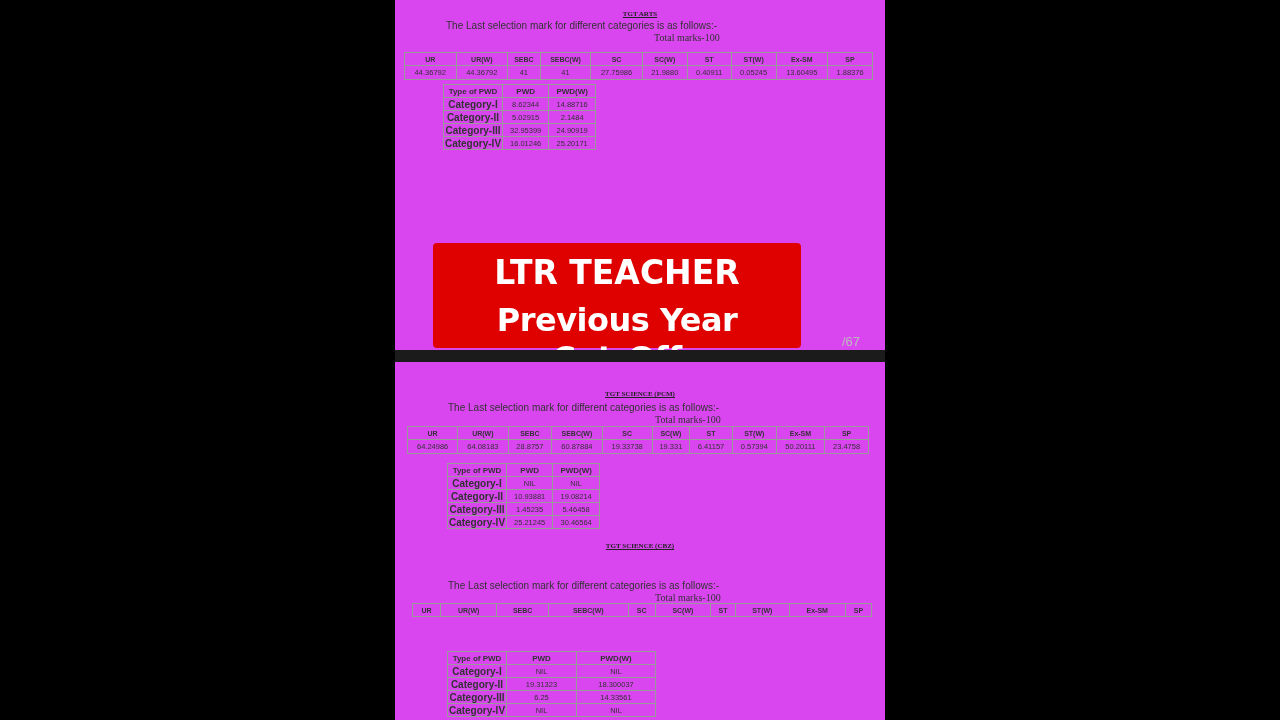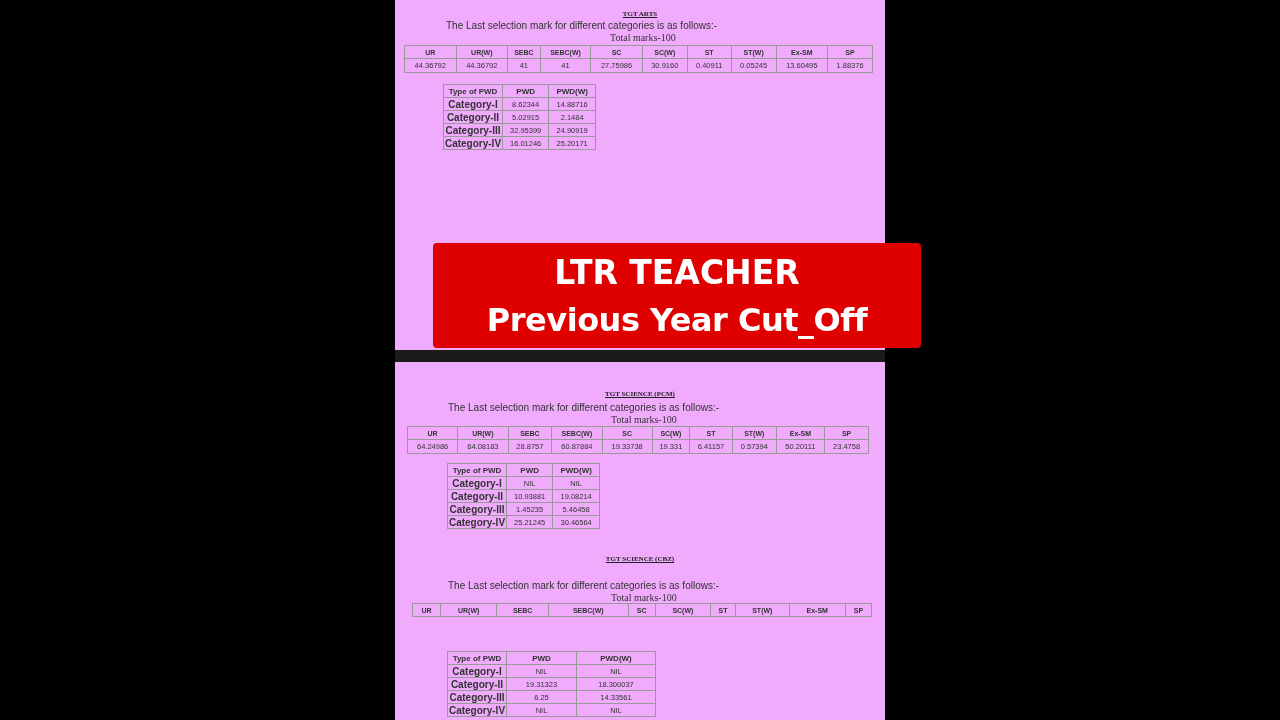--- a/index.html
+++ b/index.html
@@ -1,88 +1,88 @@
 <!DOCTYPE html>
 <html><head>
 <meta charset="utf-8">
 <style>
   html, body { margin: 0; padding: 0; }
   body {
     width: 1280px; height: 720px; background: #000; position: relative; overflow: hidden;
     font-family: "Liberation Sans", sans-serif;
   }
   .page {
-    position: absolute; left: 395px; width: 490px; background: #f0abfc; overflow: hidden;
+    position: absolute; left: 395px; width: 490px; background: #d946ef; overflow: hidden;
   }
   .page.top { top: 0; height: 350px; }
   .page.bottom { top: 362px; height: 452px; }
   .sep { position: absolute; left: 395px; width: 490px; top: 350px; height: 12px; background: #1b1b1b; }
 
   .title {
     position: absolute; font-family: "Liberation Serif", serif; font-size: 7px; font-weight: bold;
     text-decoration: underline; color: #222; text-align: center; width: 100%; left: 0;
   }
   .intro {
     position: absolute; font-family: Liberation Sans, sans-serif; font-size: 10px; color: #333;
   }
   .total {
-    position: absolute; font-family: "Liberation Serif", serif; font-size: 10px; color: #333;
+    position: absolute; font-family: "Liberation Serif", serif; font-size: 10px; color: #333; margin-left: 44px;
   }
   table.marks, table.pwd {
     position: absolute; border-collapse: collapse; font-family: "Liberation Sans", sans-serif; color: #333;
   }
   table.marks td, table.marks th, table.pwd td, table.pwd th {
     border: 1px solid #999; text-align: center; padding: 0; font-weight: normal;
   }
   table.marks th { font-weight: bold; font-size: 7px; height: 12px; }
   table.marks td { font-size: 7.5px; height: 13px; }
   table.pwd th { font-weight: bold; font-size: 8px; height: 12px; }
   table.pwd td { font-size: 7.5px; height: 12px; }
   table.pwd td.cat { font-weight: bold; font-size: 10px; }
 
   .banner {
-    position: absolute; left: 433px; top: 243px; width: 488px; height: 105px;
+    position: absolute; left: 433px; top: 243px; width: 368px; height: 105px;
     background: #df0000; border-radius: 4px; color: #fff; text-align: center;
     font-family: "DejaVu Sans", sans-serif; font-weight: bold;
   }
   .banner .l1 { position: absolute; left: 0; width: 100%; top: 10px; font-size: 33px; letter-spacing: 0px; }
   .banner .l2 { position: absolute; left: 0; width: 100%; top: 58px; font-size: 32px; letter-spacing: -0.5px; }
   .pagenum {
     position: absolute; left: 842px; top: 334px; font-size: 13px; color: #bbb; font-family: "Liberation Sans", sans-serif;
   }
 </style>
 </head>
 <body>
 
 <div class="page top">
   <div class="title" style="top:10px;">TGT ARTS</div>
   <div class="intro" style="left:51px; top:20px;">The Last selection mark for different categories is as follows:-</div>
   <div class="total" style="left:215px; top:32px;">Total marks-100</div>
 
-  <table class="marks" style="left:9px; top:45px; width:469px;">
+  <table class="marks" style="left:9px; top:52px; width:469px;">
     <tbody>
         <tr>
       <th>UR</th>
       <th>UR(W)</th>
       <th>SEBC</th>
       <th>SEBC(W)</th>
       <th>SC</th>
       <th>SC(W)</th>
       <th>ST</th>
       <th>ST(W)</th>
       <th>Ex-SM</th>
       <th>SP</th>
     </tr>
     <tr>
       <td>44.36792</td>
       <td>44.36792</td>
       <td>41</td>
       <td>41</td>
       <td>27.75986</td>
-      <td>30.9160</td>
+      <td>21.9880</td>
       <td>0.40911</td>
       <td>0.05245</td>
       <td>13.60495</td>
       <td>1.88376</td>
     </tr>
   </tbody>
     </table>
 
   <table class="pwd" style="left:48px; top:84px; width:153px;">
     <tbody>
@@ -182,21 +182,21 @@
       <td>5.46458</td>
     </tr>
     <tr>
       <td class="cat">Category-IV</td>
       <td>25.21245</td>
       <td>30.46564</td>
     </tr>
   </tbody>
     </table>
 
-  <div class="title" style="top:193px;text-align:center;">TGT SCIENCE (CBZ)</div>
+  <div class="title" style="top:180px;text-align:center;">TGT SCIENCE (CBZ)</div>
   <div class="intro" style="left:53px; top:218px;">The Last selection mark for different categories is as follows:-</div>
   <div class="total" style="left:216px; top:230px;">Total marks-100</div>
 
   <table class="marks" style="left:17px; top:241px; width:460px;">
     <tbody>
         <tr>
       <th>UR</th>
       <th>UR(W)</th>
       <th>SEBC</th>
       <th>SEBC(W)</th>

